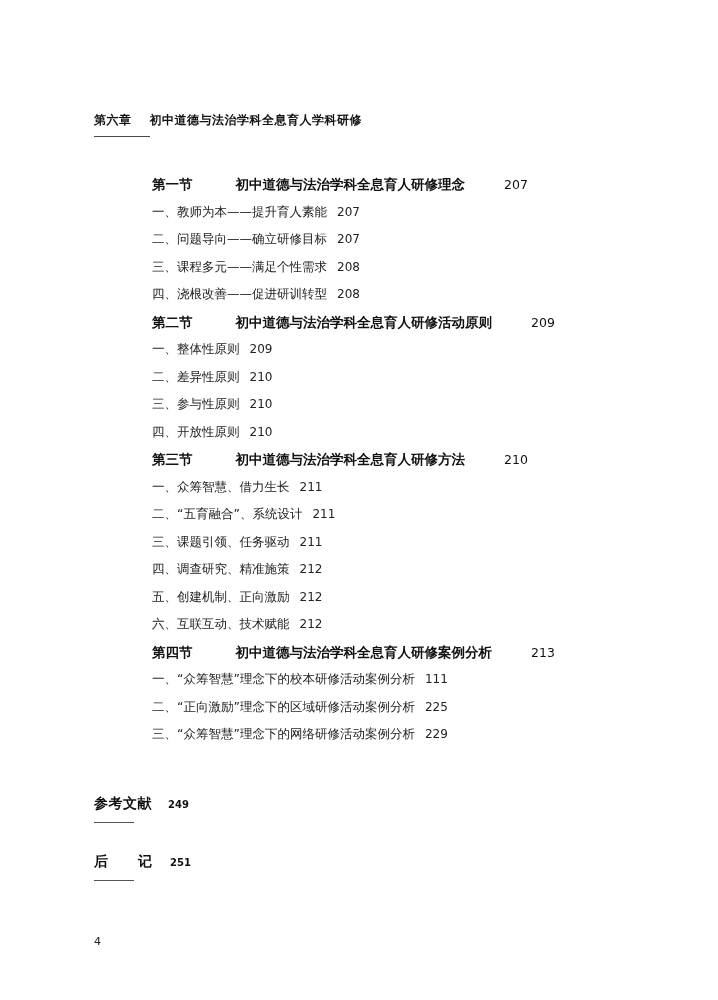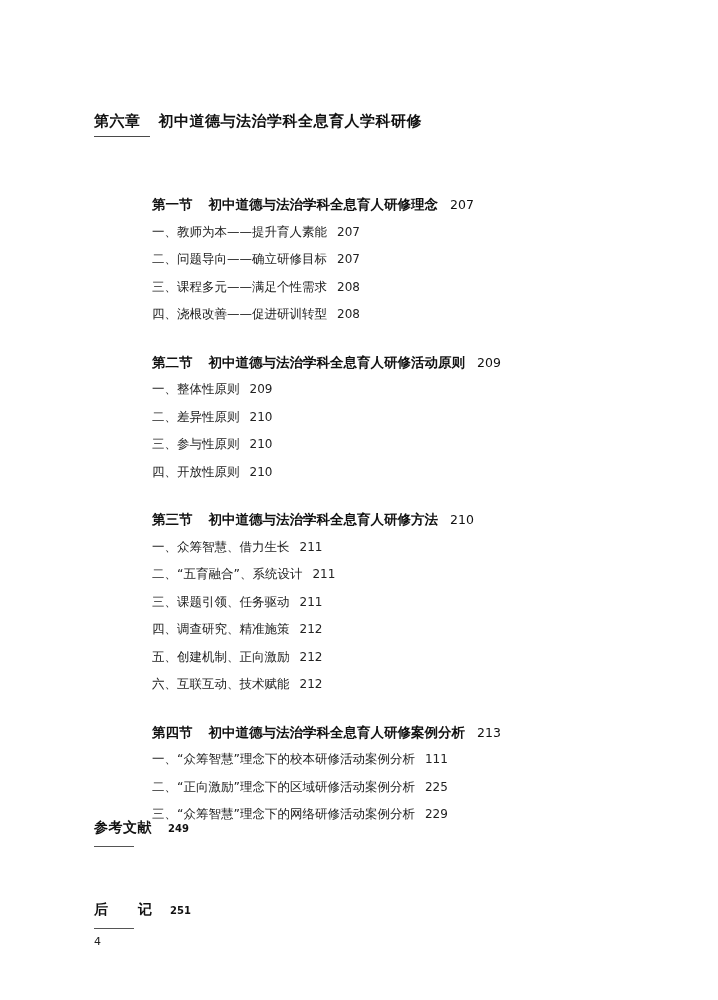--- a/index.html
+++ b/index.html
@@ -21,21 +21,21 @@
     height: 1000px;
     box-sizing: border-box;
     padding: 0;
   }
 
   
   .chapter-head {
     position: absolute;
     left: 94px;
     top: 112px;
-    font-size: 15px;
+    font-size: 12px;
     font-weight: bold;
     letter-spacing: 0.5px;
     color: #111;
     white-space: nowrap;
   }
   .chapter-head .ch-num {
     margin-right: 18px;
   }
   .chapter-rule {
     position: absolute;
@@ -58,36 +58,36 @@
     align-items: baseline;
     line-height: 1;
     white-space: nowrap;
   }
   .toc-row.section {
     font-weight: bold;
     font-size: 13.5px;
     color: #111;
     margin-bottom: 14px;
     margin-top: 4px;
+    gap: 27px;
   }
   .toc-row.section:first-child {
     margin-top: 0;
   }
   .toc-row.entry {
     font-size: 12.5px;
     color: #222;
     margin-bottom: 15px;
     font-weight: normal;
   }
   .sec-label {
     margin-right: 16px;
   }
   .sec-title {
     margin-right: 12px;
-    margin-top: 20px;
   }
   .entry-title {
     margin-right: 10px;
   }
   .pg {
     font-weight: normal;
     font-size: 12px;
     letter-spacing: 0;
   }
   .toc-row.section .pg {
@@ -109,21 +109,20 @@
     display: flex;
     align-items: baseline;
     font-size: 14px;
     font-weight: bold;
     color: #111;
     white-space: nowrap;
   }
   .bm-label {
     margin-right: 16px;
     letter-spacing: 0.5px;
-    margin-top: 24px;
   }
   .bm-label.spaced {
     letter-spacing: 8px;
     margin-right: 10px;
   }
   .bm-page {
     font-size: 10px;
     font-weight: bold;
   }
   .bm-rule {

